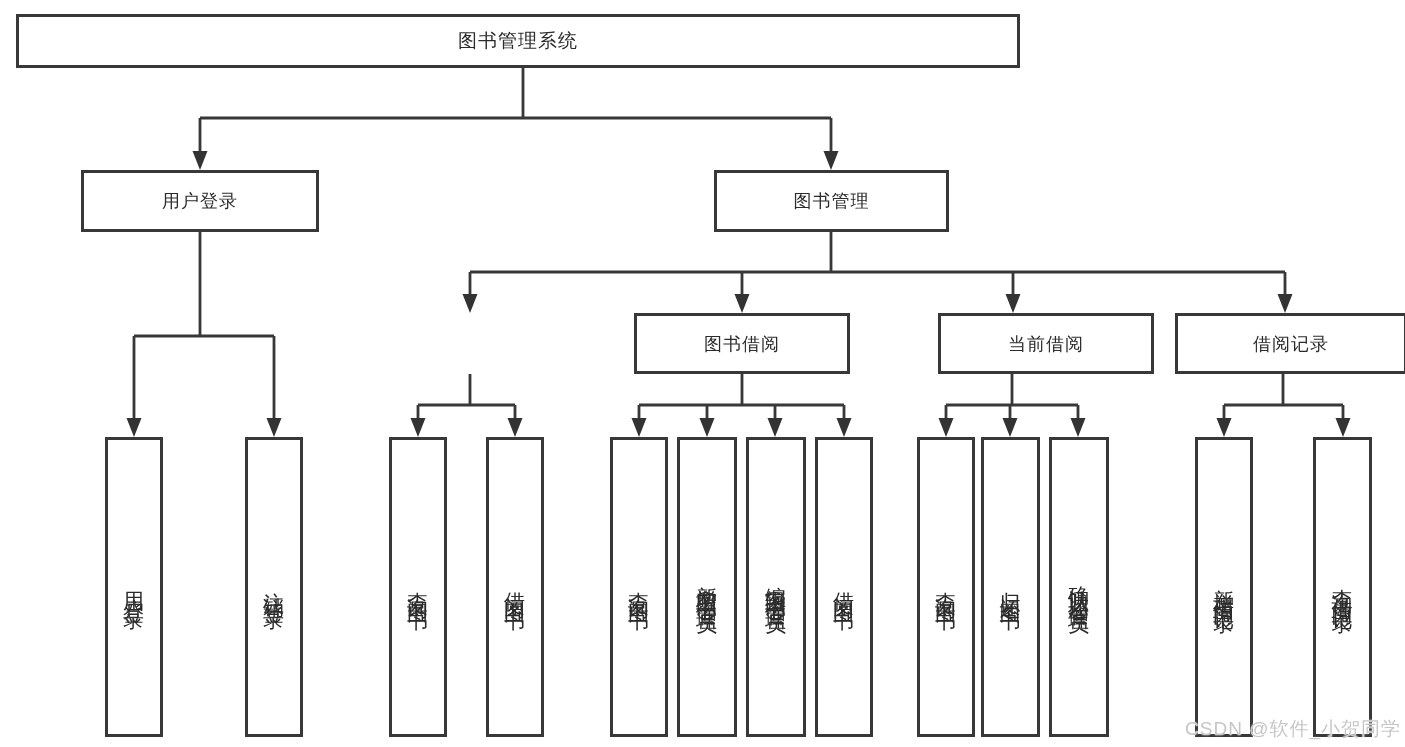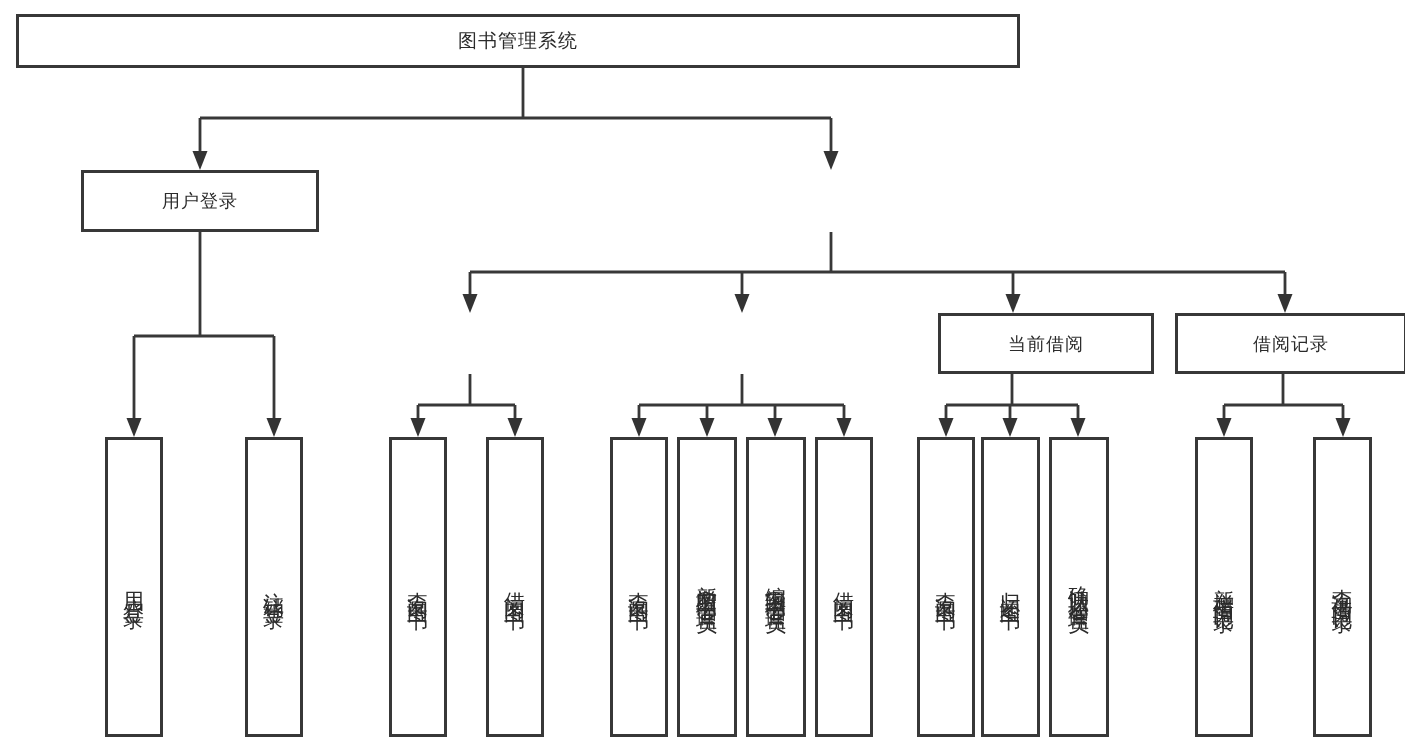--- a/index.html
+++ b/index.html
@@ -100,21 +100,23 @@
     <g>
       <path d="M1283 374 V405 M1224 405 H1343 M1224 405 V421 M1343 405 V421"></path>
       <polygon points="1216.5,418 1231.5,418 1224,437"></polygon>
       <polygon points="1335.5,418 1350.5,418 1343,437"></polygon>
     </g>
   </svg>
 
   <div class="node h root" style="left:16px;top:14px;width:1004px;height:54px;">图书管理系统</div>
 
   <div class="node h" style="left:81px;top:170px;width:238px;height:62px;">用户登录</div>
+  <div class="node h" style="left:714px;top:170px;width:235px;height:62px;">图书管理</div>
 
+  <div class="node h" style="left:634px;top:313px;width:216px;height:61px;">图书借阅</div>
   <div class="node h" style="left:904px;top:313px;width:216px;height:61px;margin-left:34px;">当前借阅</div>
   <div class="node h" style="left:1175px;top:313px;width:232px;height:61px;">借阅记录</div>
 
   <div class="node leaf" style="left:105px;top:437px;width:58px;height:300px;">用户登录</div>
   <div class="node leaf" style="left:245px;top:437px;width:58px;height:300px;">注销登录</div>
 
   <div class="node leaf" style="left:389px;top:437px;width:58px;height:300px;">查询图书</div>
   <div class="node leaf" style="left:486px;top:437px;width:58px;height:300px;">借阅图书</div>
 
   <div class="node leaf" style="left:610px;top:437px;width:58px;height:300px;">查询图书</div>
@@ -122,14 +124,15 @@
   <div class="node leaf" style="left:746px;top:437px;width:60px;height:300px;letter-spacing:4px;">编辑图书（管理员）</div>
   <div class="node leaf" style="left:815px;top:437px;width:58px;height:300px;">借阅图书</div>
 
   <div class="node leaf" style="left:917px;top:437px;width:58px;height:300px;">查询图书</div>
   <div class="node leaf" style="left:981px;top:437px;width:59px;height:300px;">归还图书</div>
   <div class="node leaf" style="left:1049px;top:437px;width:60px;height:300px;letter-spacing:4px;">确认归还（管理员）</div>
 
   <div class="node leaf" style="left:1195px;top:437px;width:58px;height:300px;letter-spacing:5px;">新增借阅记录</div>
   <div class="node leaf" style="left:1313px;top:437px;width:59px;height:300px;letter-spacing:5px;">查询借阅记录</div>
 
+  <div class="watermark">CSDN @软件_小贺同学</div>
 
 </div>
 
 </body></html>

